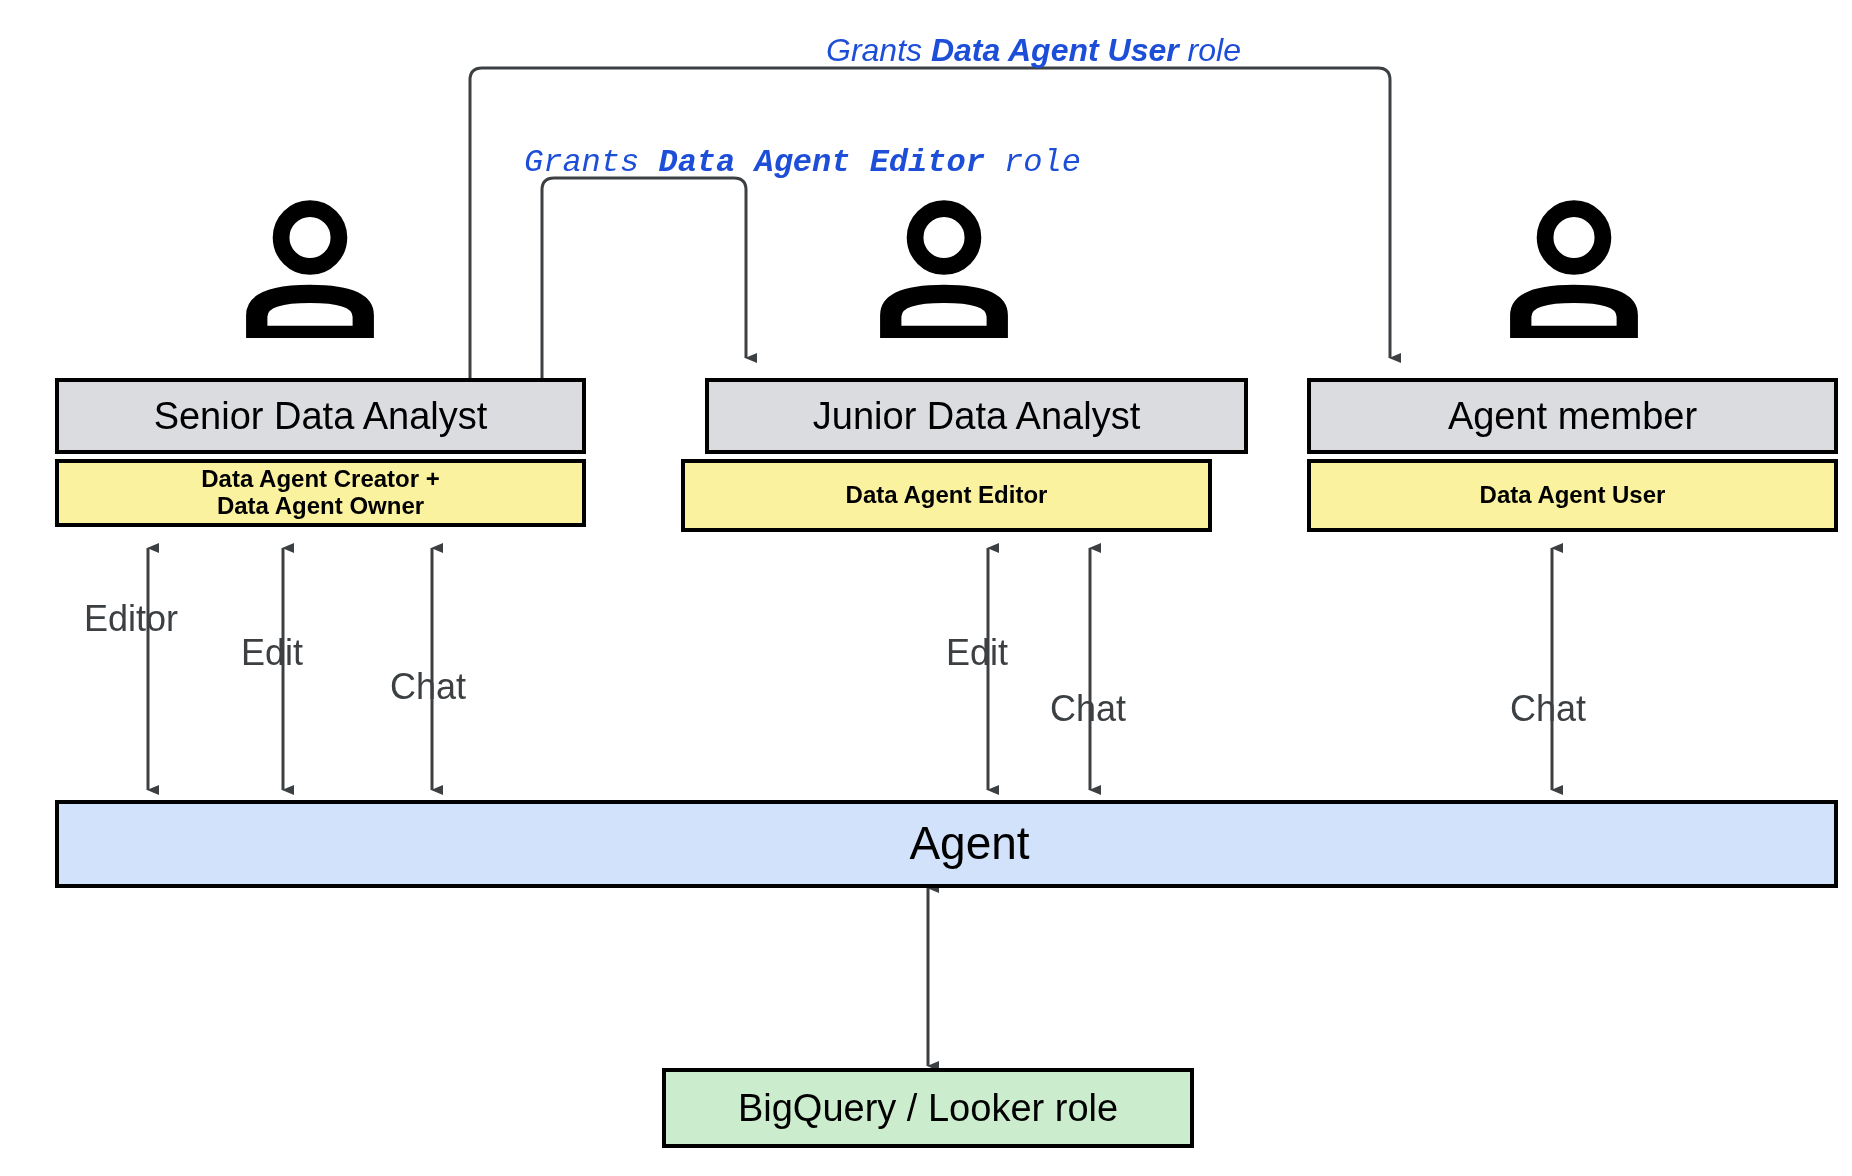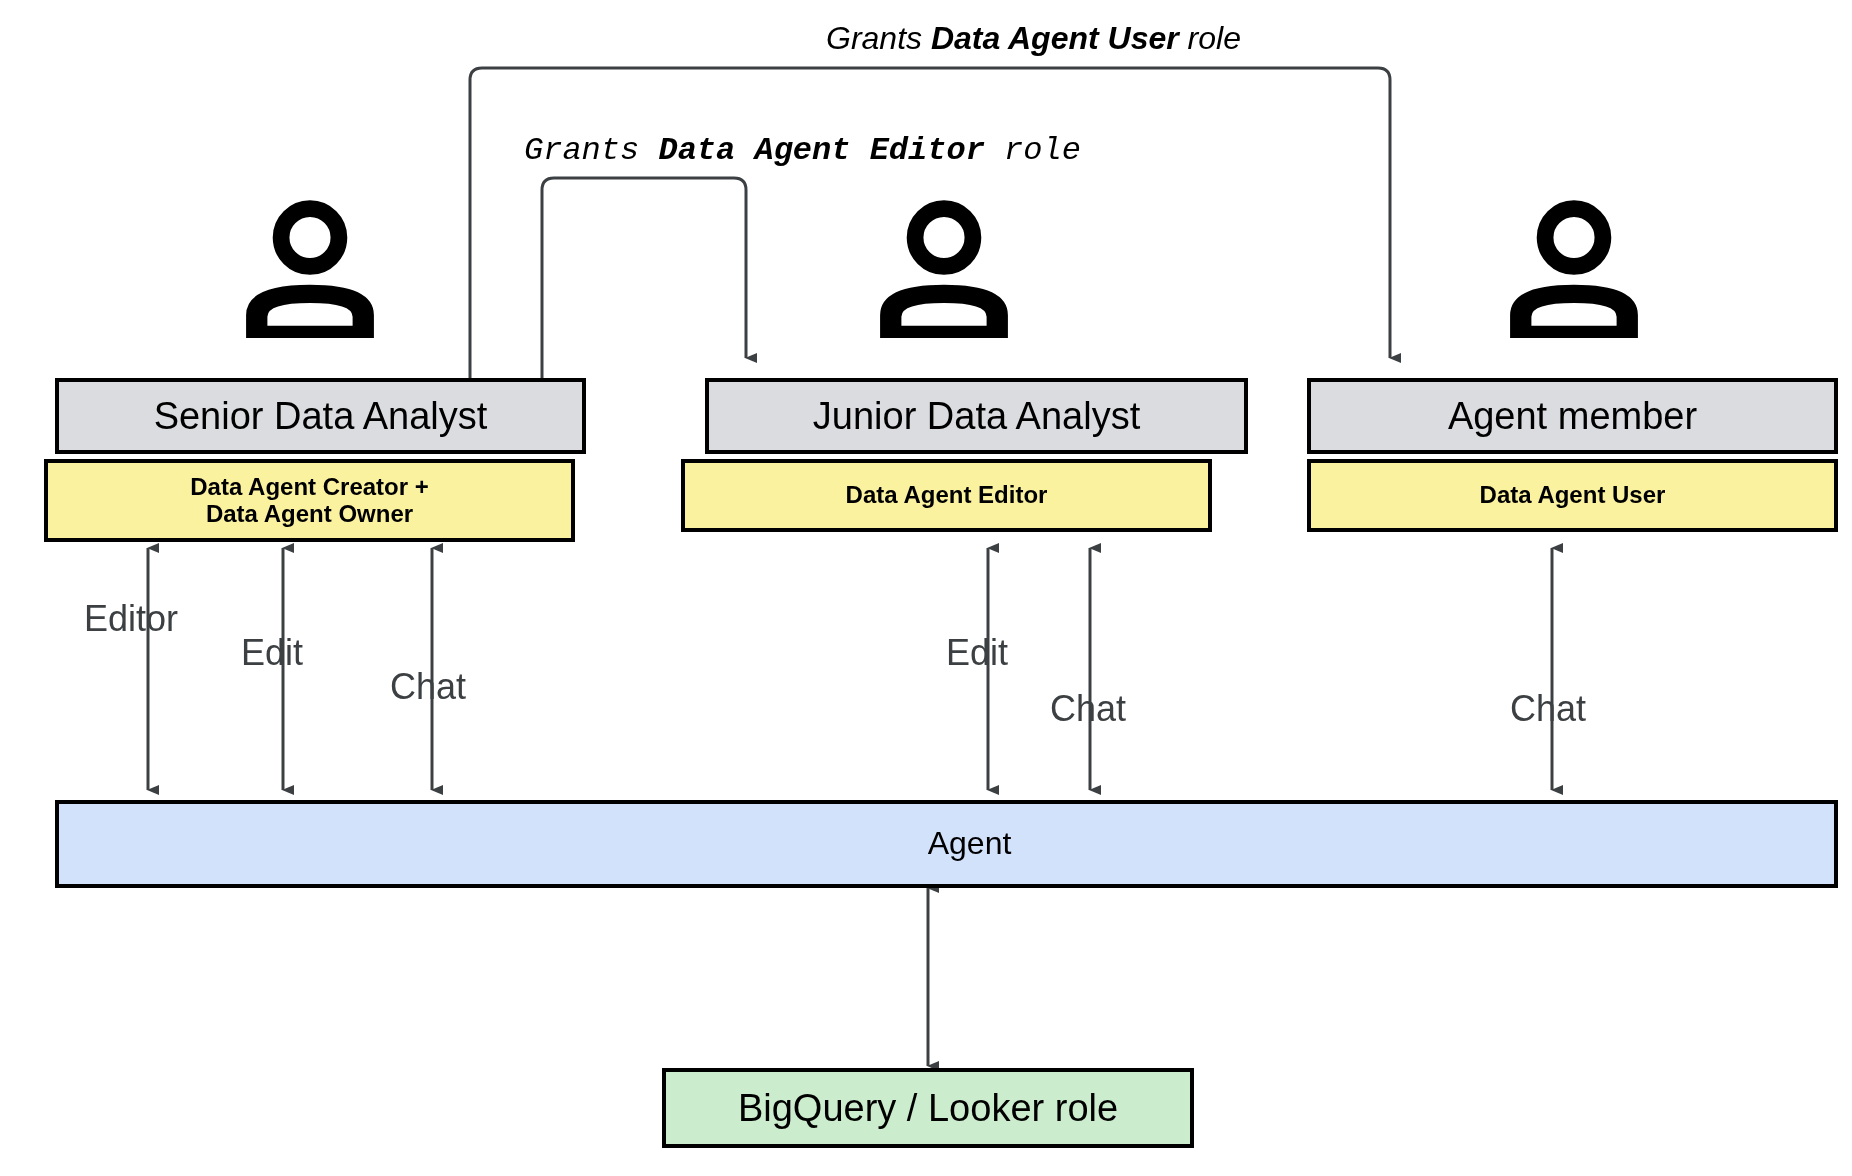--- a/index.html
+++ b/index.html
@@ -45,21 +45,21 @@
     font-weight: 400;
   }
   .role-perm {
     background: #fbf2a0;
     font-size: 24px;
     font-weight: 700;
     white-space: pre-line;
   }
   .agent-bar {
     background: #d3e2fb;
-    font-size: 32px;
+    font-size: 46px;
     font-weight: 400;
     padding-left: 46px;
   }
   .data-box {
     background: #ccedcd;
     font-size: 38px;
     font-weight: 400;
   }
 
   
@@ -72,24 +72,25 @@
   
   .edge-label {
     position: absolute;
     color: #3c4043;
     font-size: 36px;
     white-space: nowrap;
     font-weight: 400;
   }
   .grant-label {
     position: absolute;
-    color: #000000;
+    color: #1d4ed8;
     font-size: 32px;
     font-style: italic;
     white-space: nowrap;
+    margin-top: 12px;
   }
   .grant-label b {
     font-weight: 700;
     font-style: italic;
   }
 </style>
 </head>
 <body>
 
 <div id="canvas">
@@ -165,21 +166,21 @@
   <div class="grant-label" style="left:826px; top:20px;">
     <span>Grants </span><b>Data Agent User</b><span> role</span>
   </div>
 
   <div class="grant-label" style="left:524px; top:132px;font-family:Liberation Mono, monospace;">
     <span>Grants </span><b>Data Agent Editor</b><span> role</span>
   </div>
 
   <div class="node role-title" style="left:55px; top:378px; width:531px; height:76px;">Senior Data Analyst</div>
 
-  <div class="node role-perm" style="left:44px; top:459px; width:531px; height:83px;">Data Agent Creator +
+  <div class="node role-perm" style="left:55px; top:459px; width:531px; height:68px;">Data Agent Creator +
 Data Agent Owner</div>
 
   <div class="node role-title" style="left:705px; top:378px; width:543px; height:76px;">Junior Data Analyst</div>
 
   <div class="node role-perm" style="left:681px; top:459px; width:531px; height:73px;">Data Agent Editor</div>
 
   <div class="node role-title" style="left:1307px; top:378px; width:531px; height:76px;">Agent member</div>
 
   <div class="node role-perm" style="left:1307px; top:459px; width:531px; height:73px;">Data Agent User</div>
 

